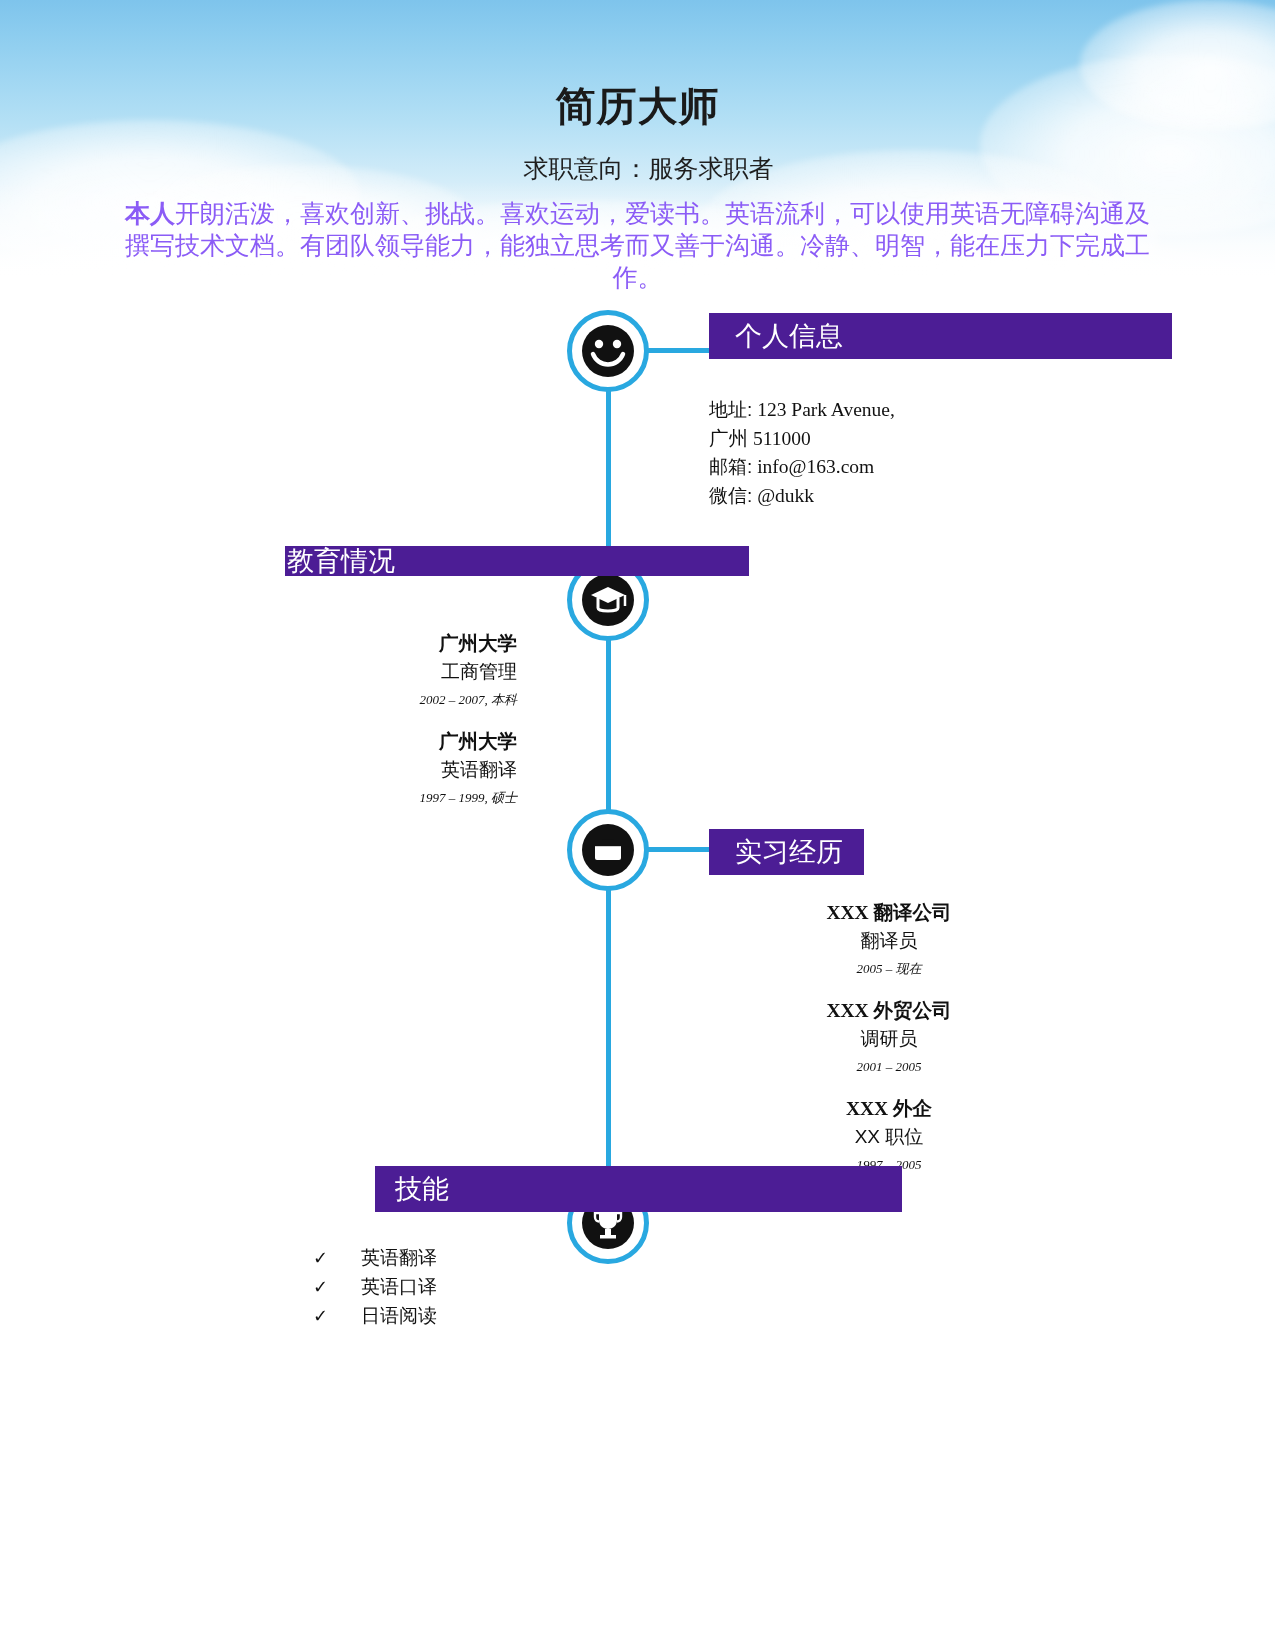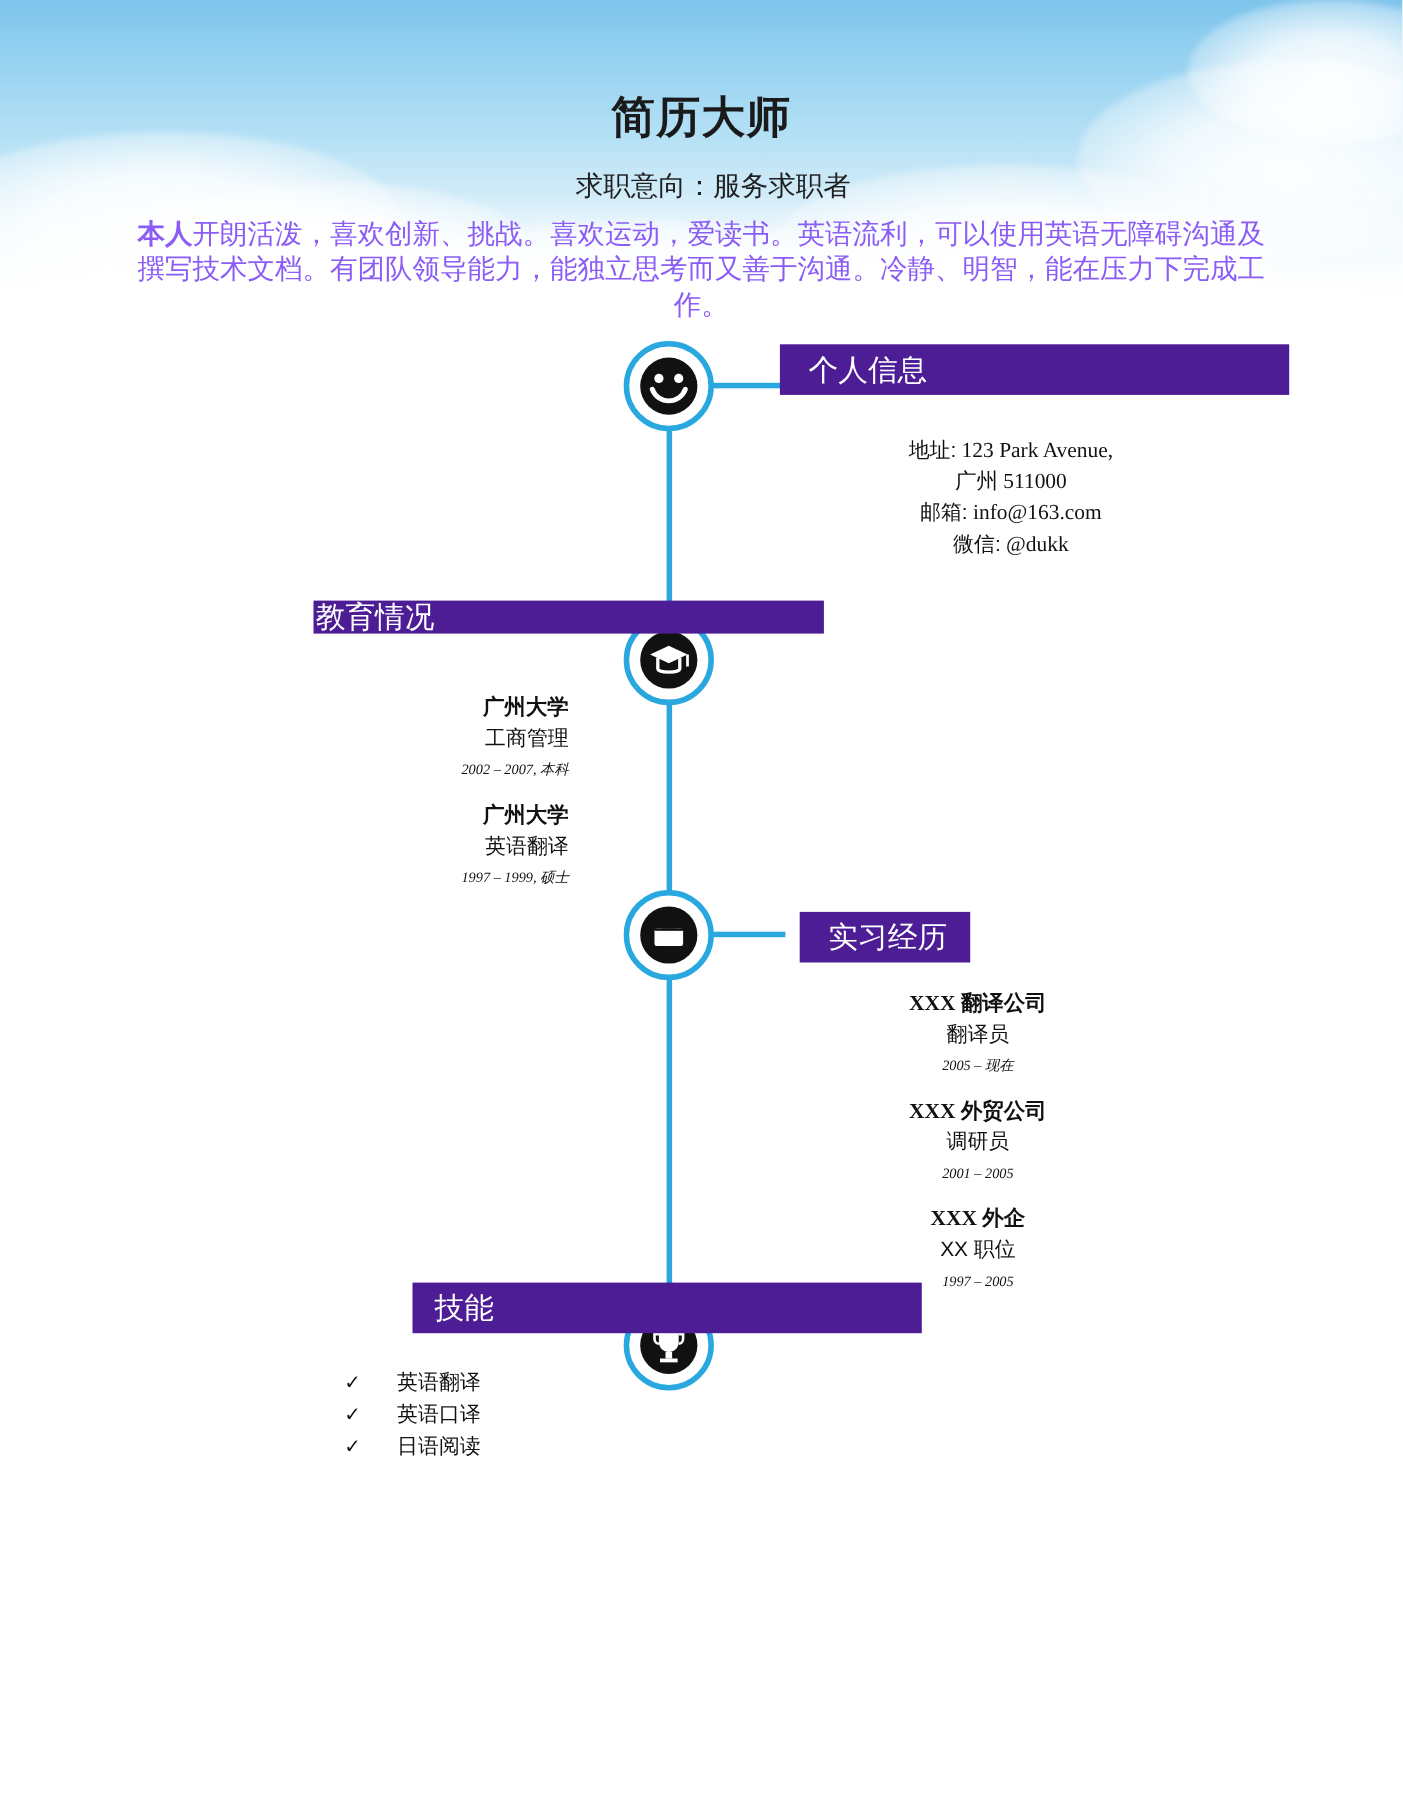--- a/index.html
+++ b/index.html
@@ -144,34 +144,33 @@
     display: flex;
     align-items: center;
     box-sizing: border-box;
     z-index: 4;
   }
   .banner-right { padding-left: 26px; }
   .banner-left  { justify-content: flex-start; padding-left: 22px; }
 
   .banner-person { left: 709px; top: 313px;  width: 463px; height: 46px; }
   .banner-edu    { left: 285px; top: 546px;  width: 464px; height: 30px; padding-left: 2px; }
-  .banner-work   { left: 727px; top: 829px;  width: 155px; height: 46px; font-family: Liberation Serif, serif; }
-  .banner-skill  { left: 375px; top: 1166px; width: 463px; height: 46px; padding-left: 20px; }
+  .banner-work   { left: 709px; top: 829px;  width: 155px; height: 46px; font-family: Liberation Serif, serif; }
+  .banner-skill  { left: 375px; top: 1166px; width: 527px; height: 46px; padding-left: 20px; }
 
   
   .contact {
     position: absolute;
     left: 709px;
     top: 396px;
     width: 420px;
     font-size: 19.5px;
     line-height: 28.5px;
     color: #111111;
     font-family: "Liberation Serif", "DejaVu Serif", serif;
-    text-align: center;
   }
   .contact .lbl {
     font-family: "Liberation Sans", "DejaVu Sans", sans-serif;
     font-size: 19px;
   }
 
   .edu-block {
     position: absolute;
     left: 185px;
     top: 629px;

